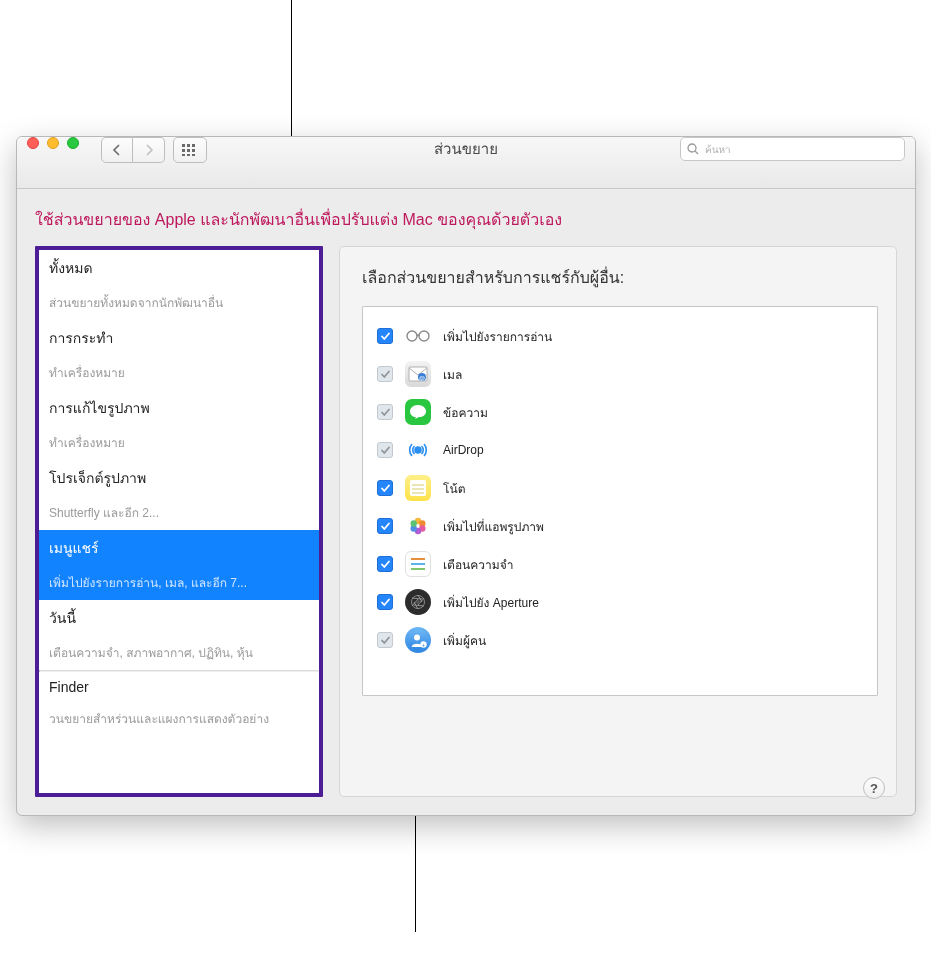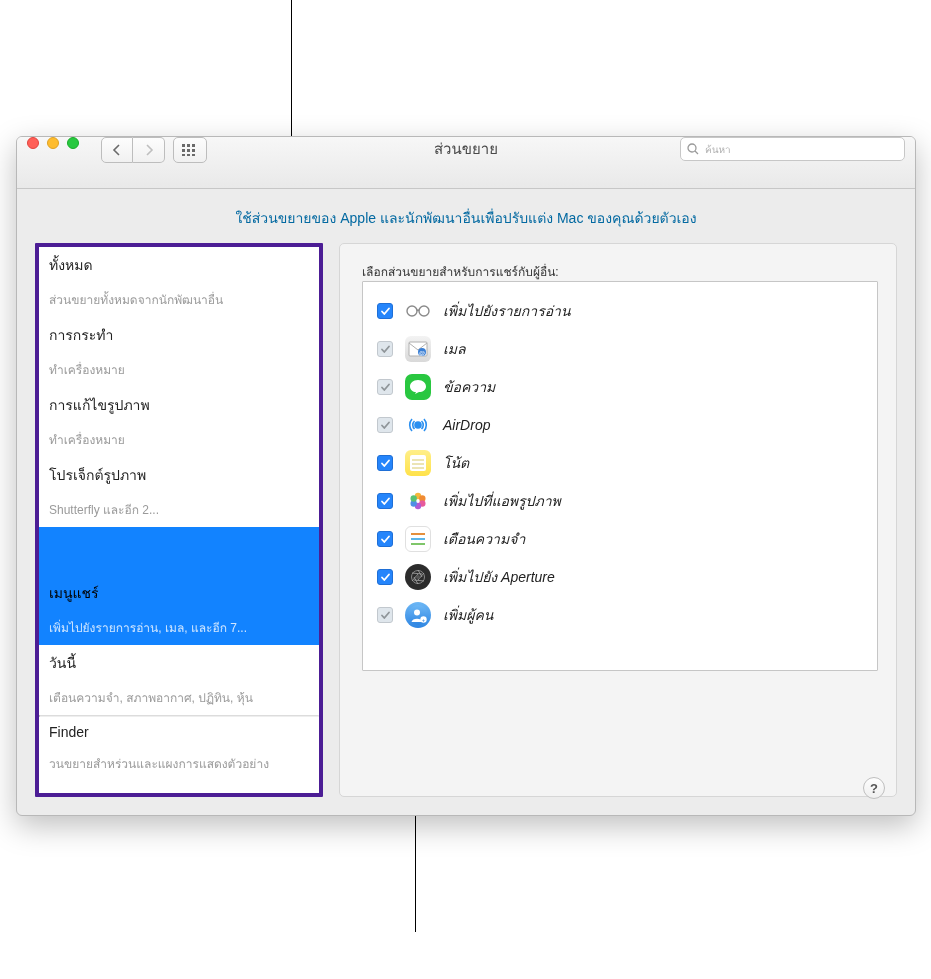--- a/index.html
+++ b/index.html
@@ -109,23 +109,22 @@
   .search input {
     border: none; outline: none;
     font-size: 10px;
     flex: 1;
     background: transparent;
     color: #333;
   }
   .search input::placeholder { color: #b0b0b0; }
   .intro {
     padding: 18px 18px 14px 18px;
-    font-size: 14px;
-    color: #0369a1;
-    text-align: center;
+    font-size: 16px;
+    color: #be185d;
   }
   .content {
     display: flex;
     flex: 1;
     padding: 0 18px 18px 18px;
     gap: 16px;
   }
   .sidebar {
     width: 288px;
     background: #fff;
@@ -145,38 +144,38 @@
     font-size: 12px;
     color: #9a9a9a;
     margin-top: 14px;
     white-space: nowrap;
     overflow: hidden;
     text-overflow: ellipsis;
   }
   .sidebar-item.selected {
     background: #1283ff;
   }
-  .sidebar-item.selected .t { color: #000000; margin-top: 48px; }
+  .sidebar-item.selected .t { color: #ffffff; }
   .sidebar-item.selected .s { color: #d0e6ff; }
   .sidebar-divider {
     border-top: 1px solid #dcdcdc;
     margin: 0;
   }
   .right-panel {
     flex: 1;
     border: 1px solid #d6d6d6;
     border-radius: 5px;
     background: #f4f4f4;
     padding: 18px 18px 18px 22px;
     position: relative;
   }
   .right-heading {
-    font-size: 12px;
+    font-size: 16px;
     color: #333;
-    margin-bottom: 0;
+    margin-bottom: 16px;
   }
   .list-box {
     background: #fff;
     border: 1px solid #c6c6c6;
     border-radius: 1px;
     padding: 10px 14px;
     min-height: 390px;
   }
   .row {
     display: flex;
@@ -205,23 +204,22 @@
     width: 26px;
     height: 26px;
     border-radius: 6px;
     display: flex;
     align-items: center;
     justify-content: center;
     flex-shrink: 0;
     font-size: 15px;
   }
   .row-label {
-    font-size: 14px;
+    font-size: 12px;
     color: #222;
-    font-style: italic;
   }
   .help-btn {
     position: absolute;
     right: 30px;
     bottom: 16px;
     width: 22px;
     height: 22px;
     border-radius: 50%;
     background: linear-gradient(#fdfdfd,#efefef);
     border: 1px solid #bfbfbf;

